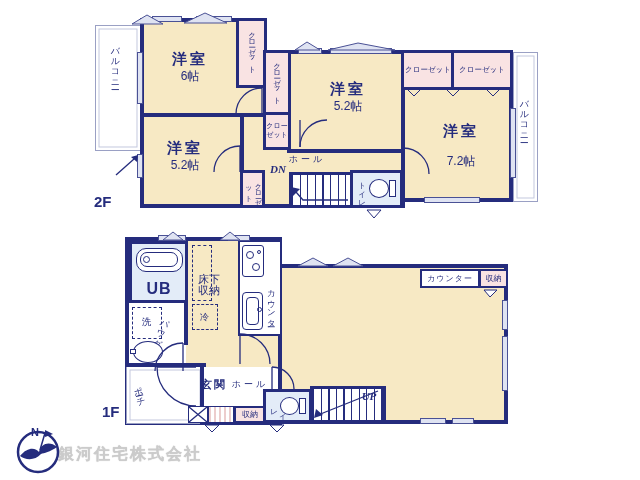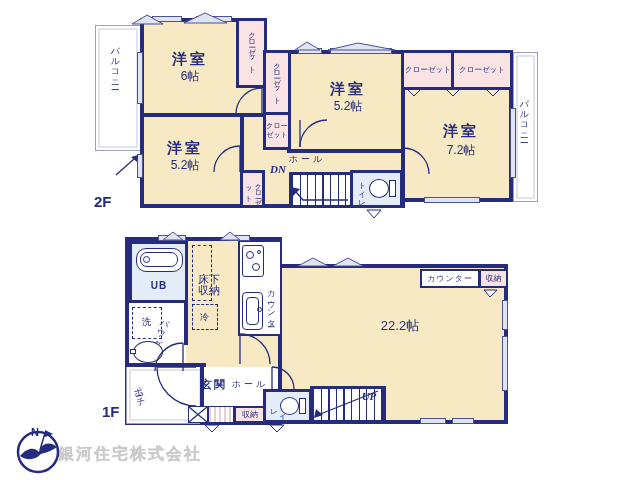--- a/index.html
+++ b/index.html
@@ -75,21 +75,21 @@
   <div class="abs lbl" style="left:145px;top:139px;width:80px;">
     <div style="font-size:15px;font-weight:bold;letter-spacing:3px;">洋室</div>
     <div style="font-size:12px;margin-top:3px;">5.2帖</div>
   </div>
   <div class="abs lbl" style="left:308px;top:80px;width:80px;">
     <div style="font-size:15px;font-weight:bold;letter-spacing:3px;">洋室</div>
     <div style="font-size:12px;margin-top:3px;">5.2帖</div>
   </div>
   <div class="abs lbl" style="left:420px;top:122px;width:82px;">
     <div style="font-size:15px;font-weight:bold;letter-spacing:3px;">洋室</div>
-    <div style="font-size:12px;margin-top:5px;">7.2帖</div>
+    <div style="font-size:12px;margin-top:16px;">7.2帖</div>
   </div>
   <div class="abs lbl" style="left:285px;top:154px;width:44px;font-size:9px;letter-spacing:3px;">ホール</div>
   <div class="abs lbl itl" style="left:266px;top:163px;width:24px;font-size:11px;">DN</div>
   <div class="abs lbl" style="left:94px;top:193px;width:40px;font-size:15px;font-weight:bold;text-align:left;">2F</div>
 
   <div class="abs win" style="left:152px;top:16px;width:30px;height:6px;"></div>
   <div class="abs win" style="left:196px;top:16px;width:36px;height:6px;"></div>
   <div class="abs win" style="left:137px;top:52px;width:6px;height:52px;"></div>
   <div class="abs win" style="left:137px;top:154px;width:6px;height:24px;"></div>
   <div class="abs win" style="left:298px;top:48px;width:24px;height:6px;"></div>
@@ -99,21 +99,21 @@
 
   <div class="abs" style="left:125px;top:237px;width:157px;height:188px;background:#ffffff;border:4px solid #252c7d;"></div>
   <div class="abs fill" style="left:186px;top:241px;width:96px;height:126px;"></div>
   <div class="abs room" style="left:278px;top:264px;width:230px;height:160px;"></div>
 
   <div class="abs wet" style="left:129px;top:241px;width:59px;height:62px;">
     <div class="abs" style="left:4px;top:4px;width:47px;height:24px;border:1.5px solid #252c7d;border-radius:10px;background:#fff;">
       <div class="abs" style="left:3px;top:3px;width:38px;height:15px;border:1px solid #252c7d;border-radius:7px;"></div>
       <div class="abs" style="left:6px;top:7px;width:7px;height:7px;border:1px solid #252c7d;border-radius:50%;"></div>
     </div>
-    <div class="abs lbl" style="left:12px;top:36px;width:30px;font-size:10px;font-weight:bold;letter-spacing:1px;">UB</div>
+    <div class="abs lbl" style="left:12px;top:36px;width:30px;font-size:16px;font-weight:bold;letter-spacing:1px;">UB</div>
   </div>
 
   <div class="abs dash" style="left:132px;top:307px;width:30px;height:32px;">
     <div class="abs lbl" style="left:0;top:9px;width:27px;font-size:9.5px;">洗</div>
   </div>
   <div class="abs lbl vt" style="left:154px;top:300px;height:76px;font-size:9px;transform:rotate(20deg);letter-spacing:0;">パウダールーム</div>
   <div class="abs" style="left:133px;top:341px;width:30px;height:22px;border:1.5px solid #252c7d;border-radius:50%;background:#fff;"></div>
   <div class="abs" style="left:130px;top:349px;width:6px;height:5px;border:1px solid #252c7d;background:#fff;"></div>
   <div class="abs wall" style="left:184px;top:303px;width:4px;height:42px;"></div>
 
@@ -151,21 +151,20 @@
   <div class="abs wet" style="left:263px;top:389px;width:49px;height:34px;">
     <div class="abs lbl vt" style="left:3px;top:3px;font-size:7.5px;letter-spacing:0;">トイレ</div>
     <div class="abs" style="left:14px;top:5px;width:19px;height:18px;border:1.5px solid #252c7d;border-radius:50%;background:#fff;"></div>
     <div class="abs" style="left:33px;top:6px;width:7px;height:16px;border:1.5px solid #252c7d;background:#fff;"></div>
   </div>
 
   <div class="abs stairs" style="left:310px;top:386px;width:76px;height:37px;"></div>
   <div class="abs lbl itl" style="left:356px;top:390px;width:26px;font-size:11px;">UP</div>
 
   <div class="abs lbl" style="left:330px;top:316px;width:140px;">
-    <div style="font-size:13px;margin-top:3px;">22.2帖</div>
   </div>
   <div class="abs" style="left:420px;top:269px;width:60px;height:19px;background:#fff;border:2px solid #252c7d;">
     <div class="abs lbl" style="left:0;top:3px;width:56px;font-size:8px;letter-spacing:1px;">カウンター</div>
   </div>
   <div class="abs closet" style="left:479px;top:269px;width:29px;height:19px;border-width:2px;">
     <div class="abs lbl" style="left:0;top:3px;width:25px;font-size:8px;">収納</div>
   </div>
   <div class="abs lbl" style="left:102px;top:403px;width:40px;font-size:15px;font-weight:bold;text-align:left;">1F</div>
 
   <div class="abs win" style="left:158px;top:235px;width:28px;height:6px;"></div>

